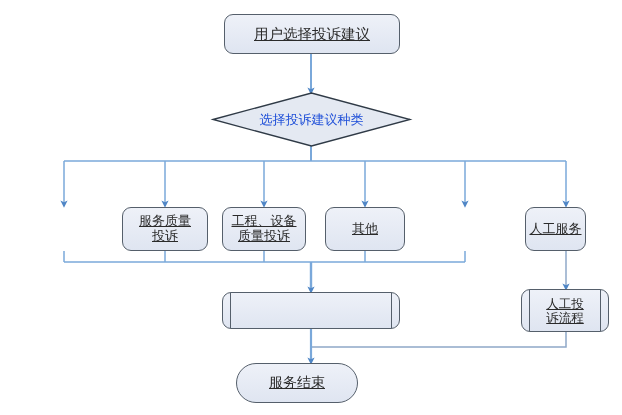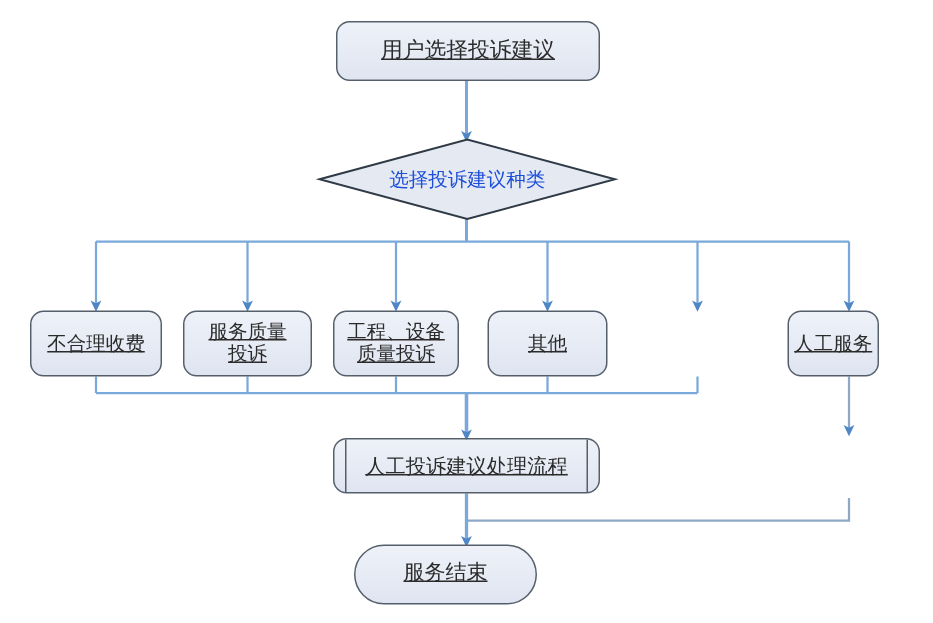--- a/index.html
+++ b/index.html
@@ -82,42 +82,44 @@
     <span class="lbl">用户选择投诉建议</span>
   </div>
 
   <svg class="edges" viewBox="0 0 622 415" xmlns="http://www.w3.org/2000/svg">
     <polygon points="213,119.5 311.5,93 410,119.5 311.5,146" fill="#e4e9f2" stroke="#2f3a46" stroke-width="1.3"></polygon>
   </svg>
   <div id="dia-text">
     <span class="lbl">选择投诉建议种类</span>
   </div>
 
-  <div class="node round opt" id="n-o1">
-    <span class="lbl">不合理收费</span>
-  </div>
   <div class="node round opt" id="n-o2">
     <span class="lbl">服务质量
 投诉</span>
   </div>
   <div class="node round opt" id="n-o3">
     <span class="lbl">工程、设备
 质量投诉</span>
   </div>
   <div class="node round opt" id="n-o4">
     <span class="lbl">其他</span>
   </div>
   <div class="node round opt" id="n-o6">
     <span class="lbl">人工服务</span>
   </div>
 
   <div class="node proc" id="n-flow">
     <span class="bar l"></span>
     <span class="bar r"></span>
-    <span class="lbl">人工投诉建议处理流程</span>
   </div>
 
+  <div class="node proc" id="n-manual">
+    <span class="bar l"></span>
+    <span class="bar r"></span>
+    <span class="lbl">人工投
+诉流程</span>
+  </div>
 
   <div class="node pill" id="n-end">
     <span class="lbl">服务结束</span>
   </div>
 
 </div>
 
 </body></html>

